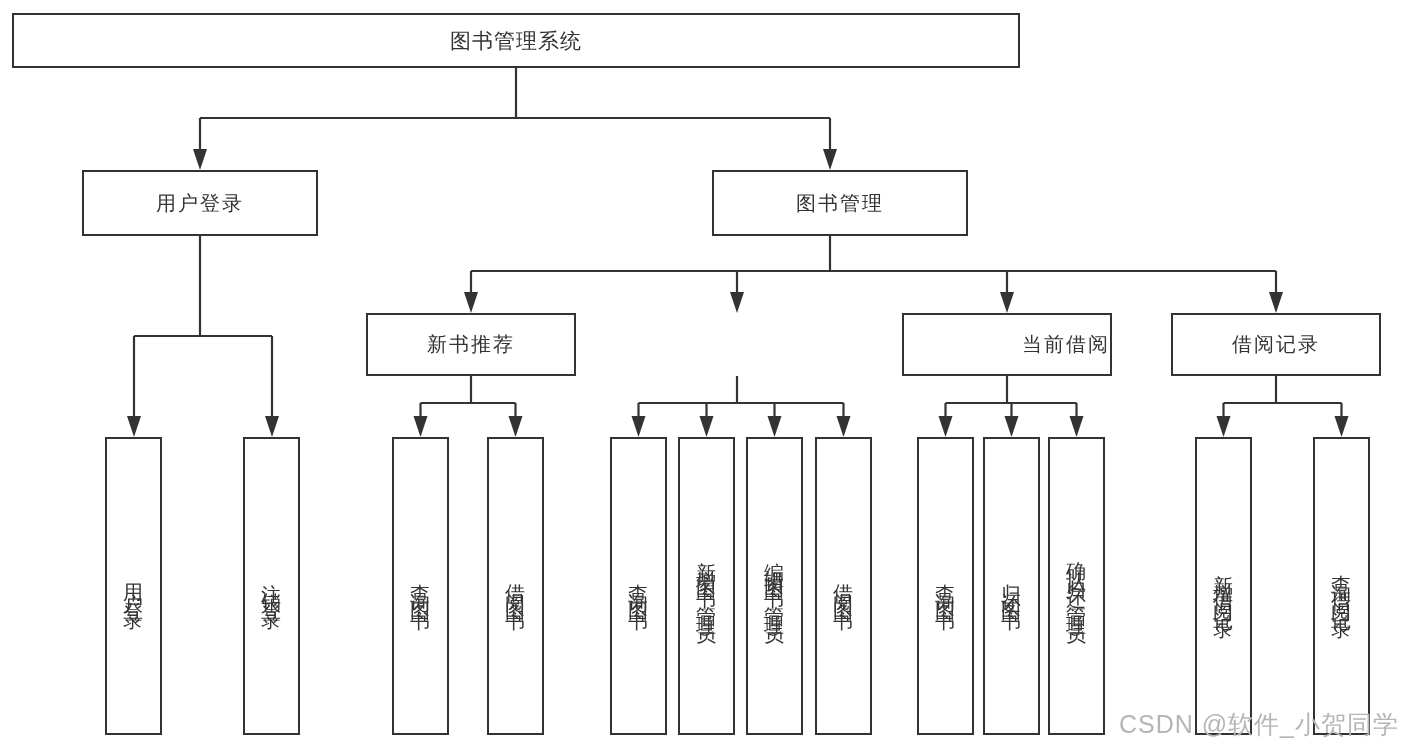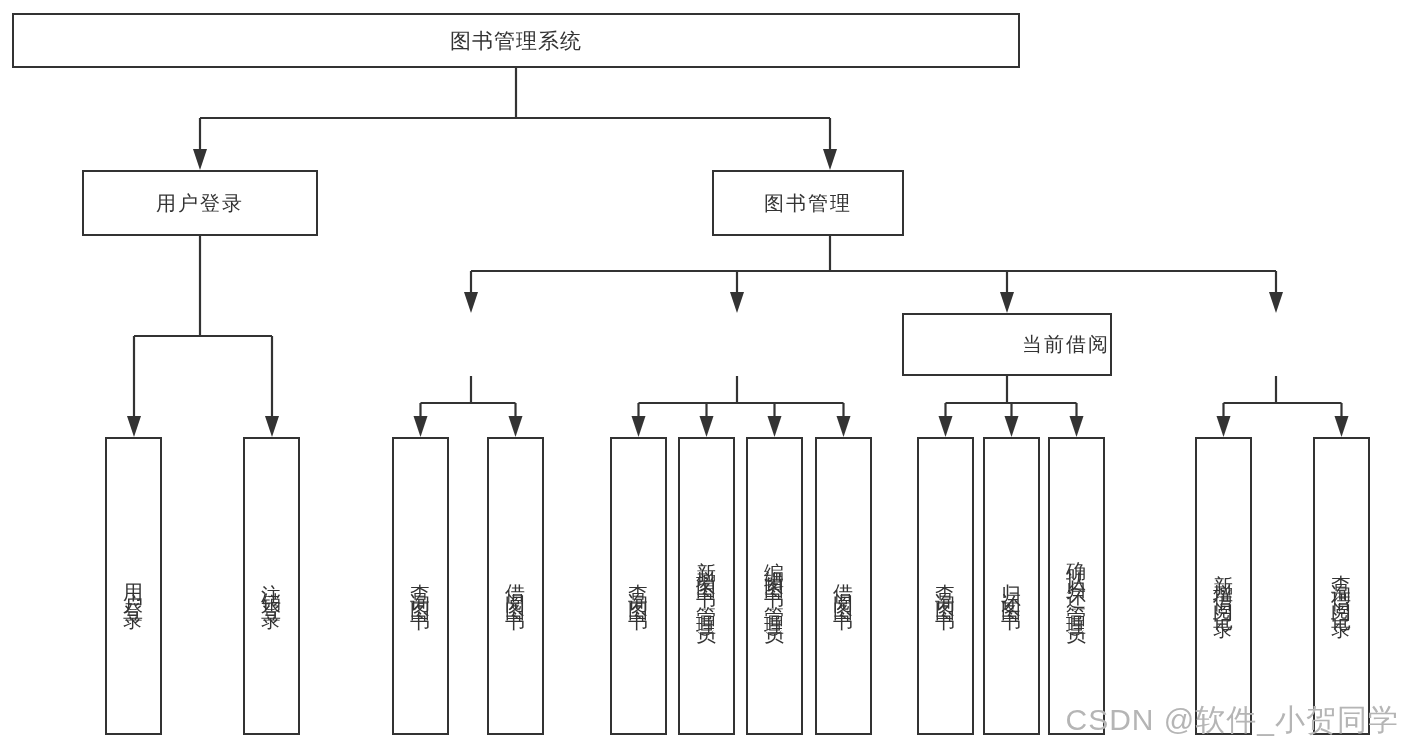--- a/index.html
+++ b/index.html
@@ -28,21 +28,21 @@
     writing-mode:vertical-rl;
     text-orientation:mixed;
     font-size:20px;
     letter-spacing:9px;
     line-height:1;
     white-space:nowrap;
   }
   .watermark{
     position:absolute;
     right:6px;bottom:6px;
-    font-size:30px;
+    font-size:25px;
     color:#b5b5b5;
     letter-spacing:1px;
     z-index:5;
     white-space:nowrap;
   }
 </style>
 </head>
 <body>
 
 <div id="canvas">
@@ -90,26 +90,32 @@
     </g>
   </svg>
 
   <div class="node h-node root-node" style="left:12px;top:13px;width:1008px;height:55px;">
     <span>图书管理系统</span>
   </div>
 
   <div class="node h-node" style="left:82px;top:170px;width:236px;height:66px;">
     <span>用户登录</span>
   </div>
-  <div class="node h-node" style="left:712px;top:170px;width:192px;height:66px;">
+  <div class="node h-node" style="left:712px;top:170px;width:256px;height:66px;">
     <span>图书管理</span>
   </div>
 
+  <div class="node h-node" style="left:366px;top:313px;width:210px;height:63px;">
+    <span>新书推荐</span>
+  </div>
   <div class="node h-node" style="left:902px;top:313px;width:210px;height:63px;justify-content:flex-end;">
     <span>当前借阅</span>
+  </div>
+  <div class="node h-node" style="left:1171px;top:313px;width:210px;height:63px;">
+    <span>借阅记录</span>
   </div>
 
   <div class="node leaf" style="left:105px;">
     <span class="v-label">用户登录</span>
   </div>
   <div class="node leaf" style="left:243px;">
     <span class="v-label">注销登录</span>
   </div>
 
   <div class="node leaf" style="left:392px;">

